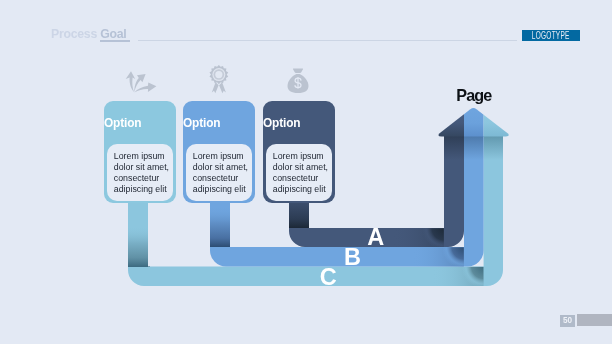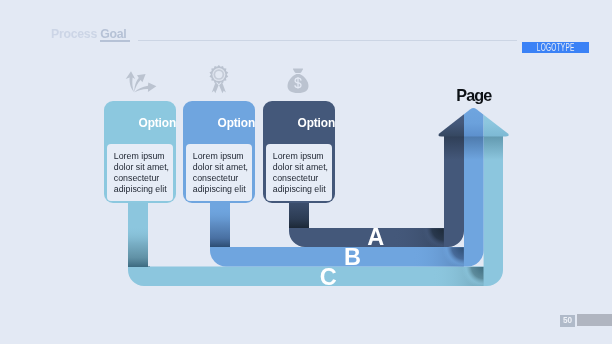--- a/index.html
+++ b/index.html
@@ -4,29 +4,29 @@
 <style>
   html,body{margin:0;padding:0;}
   body{width:612px;height:344px;overflow:hidden;background:#e3e9f4;font-family:"Liberation Sans",sans-serif;}
   .slide{position:relative;width:612px;height:344px;}
   
   .hdr{position:absolute;left:51px;top:29.2px;font-size:12.3px;font-weight:bold;letter-spacing:-0.27px;white-space:nowrap;line-height:11px;}
   .t-light{color:#ccd5e6;}
   .t-dark{color:#b6c2d6;}
   .t-dark-ul{position:absolute;left:100px;top:40.1px;width:29.7px;height:1.7px;background:#b6c2d6;}
   .hdr-rule{position:absolute;left:138px;top:40.3px;width:379px;height:1.2px;background:#ccd5e4;}
-  .logo{position:absolute;left:522px;top:42px;width:67px;height:11.3px;background:#3b82f6;display:flex;align-items:center;justify-content:center;overflow:hidden;}
+  .logo{position:absolute;left:522px;top:30px;width:58px;height:11.3px;background:#0369a1;display:flex;align-items:center;justify-content:center;overflow:hidden;}
   .logo span{color:#e9edf6;font-size:10.6px;font-weight:normal;letter-spacing:0.4px;line-height:1;display:block;transform:scaleX(0.615);white-space:nowrap;}
   
   .badge{position:absolute;left:560px;top:315.1px;width:15.2px;height:11.8px;background:#b0bac9;color:#eef1f7;font-size:8.2px;font-weight:bold;display:flex;align-items:center;justify-content:center;line-height:1;}
   .fbar{position:absolute;left:577.4px;top:314.3px;width:35px;height:12.2px;background:#b0b5c0;}
   svg{position:absolute;left:0;top:0;}
   .card{position:absolute;border-radius:9px;}
-  .card-h{font-size:11.9px;font-weight:bold;color:#fff;text-align:right;padding-top:17px;letter-spacing:-0.15px;line-height:1;}
-  .card-b{position:absolute;left:3px;right:2.6px;top:42.6px;bottom:2px;background:#e6ecf6;border-radius:4px;font-size:8.8px;color:#1b222e;line-height:11px;padding:7.4px 4px 0 6.8px;box-sizing:border-box;}
+  .card-h{font-size:11.9px;font-weight:bold;color:#fff;text-align:left;padding-top:17px;letter-spacing:-0.15px;line-height:1;}
+  .card-b{position:absolute;left:3px;right:2.6px;top:42.6px;bottom:2px;background:#e6ecf6;border-radius:10px;font-size:8.8px;color:#1b222e;line-height:11px;padding:7.4px 4px 0 6.8px;box-sizing:border-box;}
   .goal{position:absolute;font-size:16.2px;font-weight:bold;color:#0d1116;letter-spacing:-0.9px;line-height:1;}
   .lbl{position:absolute;color:#fff;font-weight:bold;font-size:23.5px;line-height:1;letter-spacing:-0.3px;}
 </style>
 </head>
 <body>
 
 <div class="slide">
   <div class="hdr"><span class="t-light">Process </span><span class="t-dark">Goal</span></div>
   <div class="t-dark-ul"></div>
   <div class="hdr-rule"></div>

